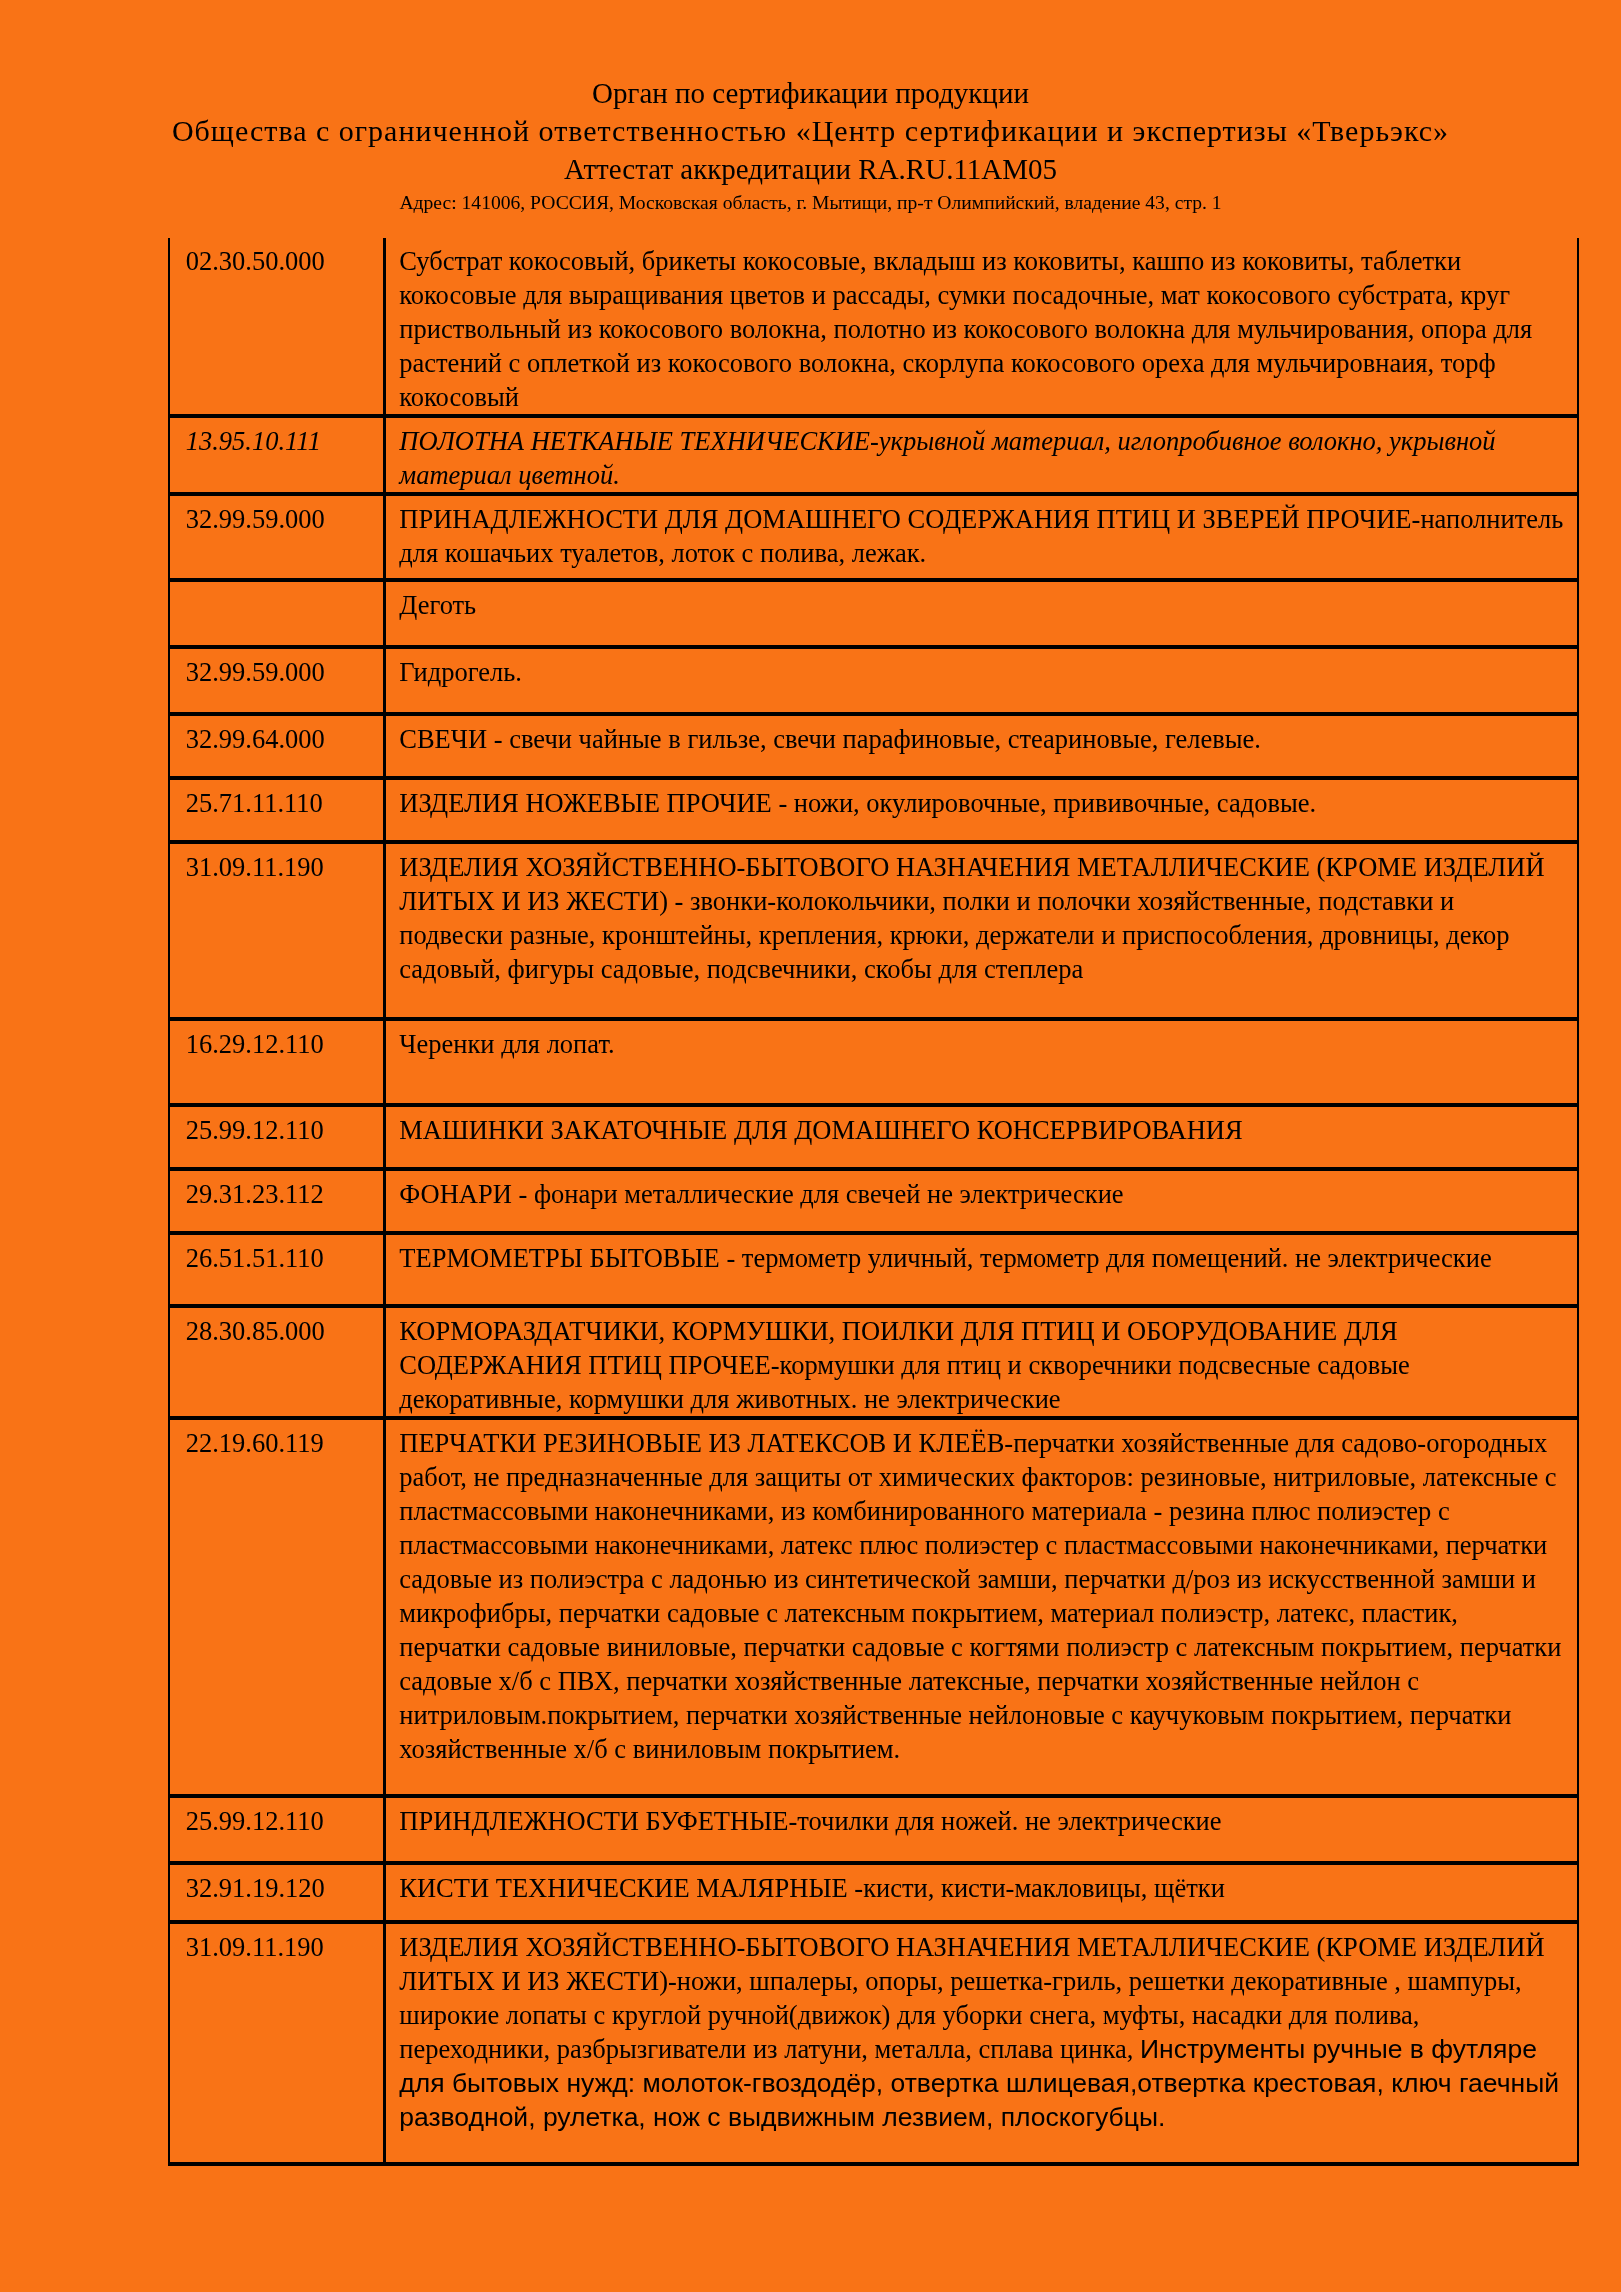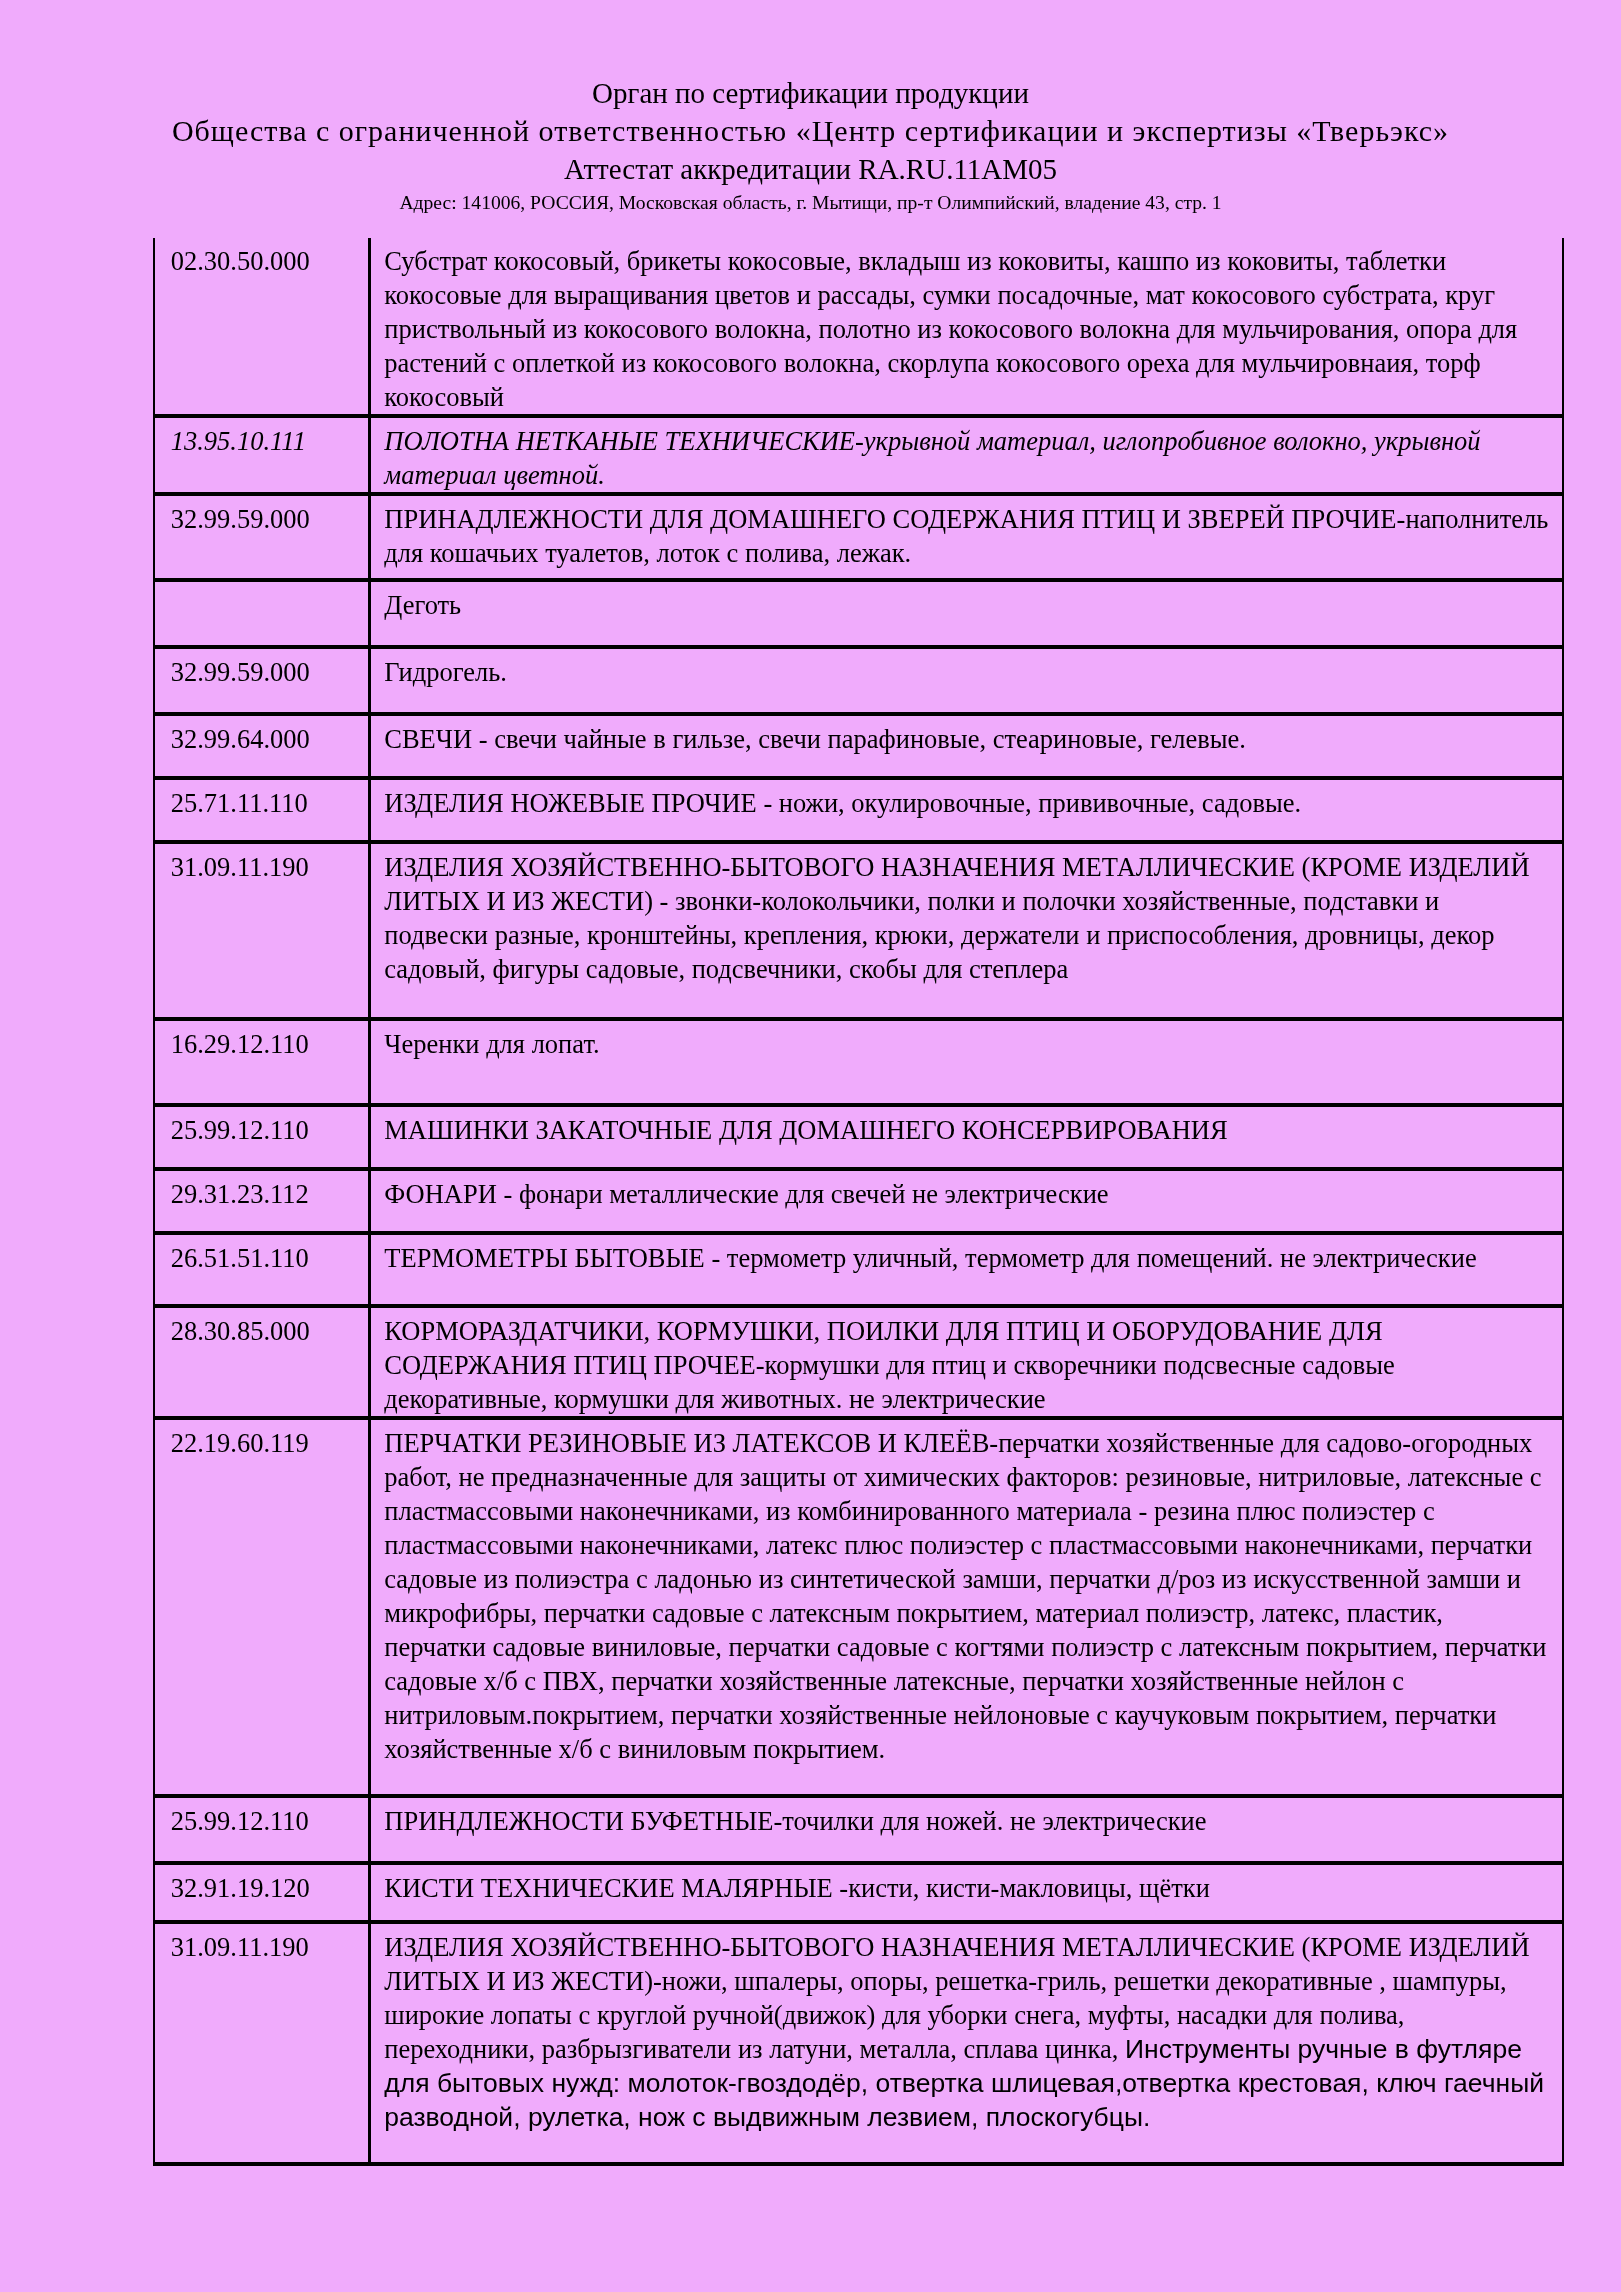--- a/index.html
+++ b/index.html
@@ -4,21 +4,21 @@
 <style>
   html, body {
     margin: 0;
     padding: 0;
     background: #ffffff;
   }
   .page {
     position: relative;
     width: 1621px;
     height: 2293px;
-    background: #f0abfc;
+    background: #f97316;
     color: #000000;
     font-family: "Liberation Serif", serif;
     overflow: hidden;
   }
   .doc-header {
     position: absolute;
     top: 74px;
     left: 0;
     width: 100%;
     text-align: center;
@@ -32,21 +32,21 @@
     font-size: 30px;
     letter-spacing: 1px;
   }
   .h-small {
     font-size: 19.6px;
     line-height: 29px;
     white-space: nowrap;
   }
   table.doc-table {
     position: absolute;
-    left: 153px;
+    left: 168px;
     top: 238px;
     width: 1411px;
     border-collapse: collapse;
     table-layout: fixed;
   }
   .doc-table td {
     vertical-align: top;
     border-bottom: 4.9px solid #000000;
     font-size: 26.5px;
     line-height: 34px;

